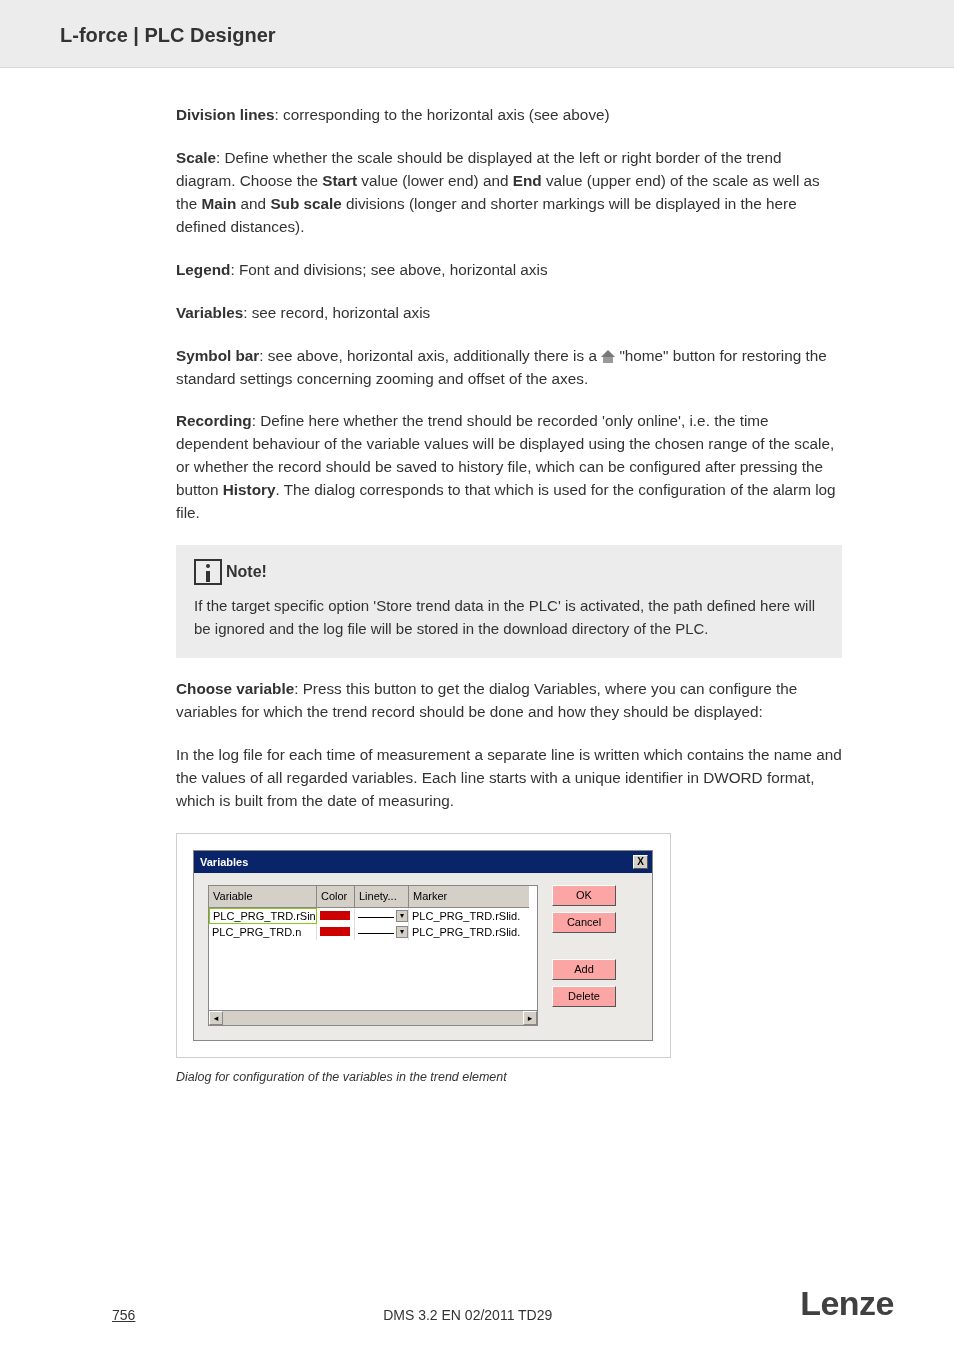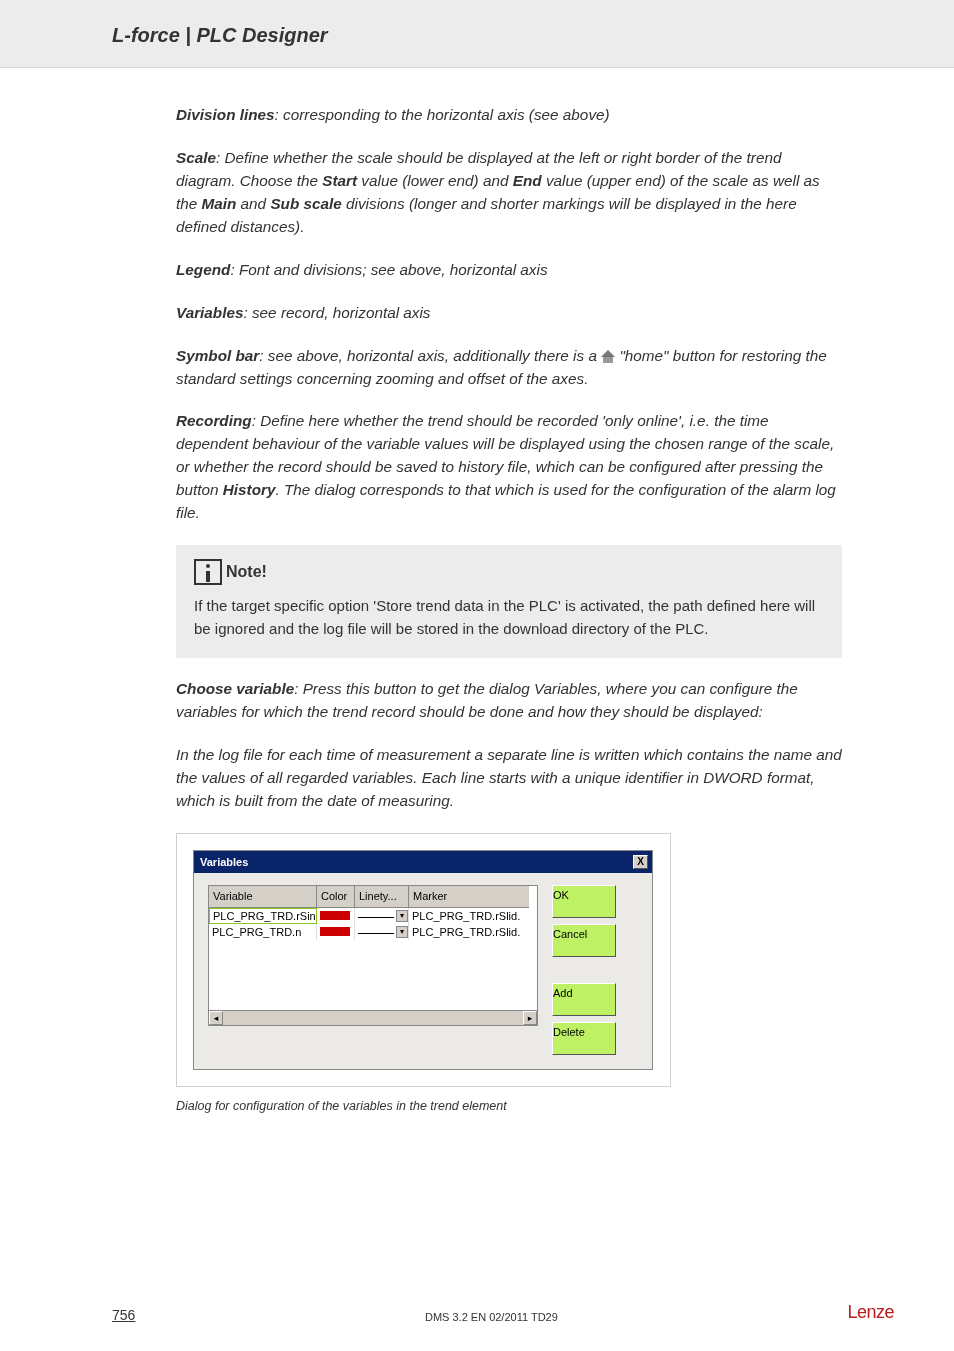--- a/index.html
+++ b/index.html
@@ -18,42 +18,41 @@
     padding: 0;
     display: flex;
     flex-direction: column;
   }
   .header-band {
     background: #ececec;
     padding: 24px 0 14px 0;
     border-bottom: 1px solid #d8d8d8;
   }
   .header-inner {
-    padding-left: 112px;
+    padding-left: 60px;
     padding-right: 60px;
-    font-style: italic;
   }
   .header-title {
     font-size: 20px;
     font-weight: 700;
     color: #333;
     margin-bottom: 6px;
   }
   .header-sub {
     font-size: 15px;
     color: #333;
   }
   .content {
     padding: 36px 112px 0 176px;
     flex: 1;
     font-size: 15.3px;
     line-height: 1.5;
     color: #333;
   }
-  .para { margin-bottom: 20px; font-style: italic; }
+  .para { margin-bottom: 20px; }
   .bold { font-weight: 700; }
   .note-box {
     background: #ececec;
     margin: 8px 0 20px 0;
     padding: 14px 18px 18px 18px;
   }
   .note-header {
     display: flex;
     align-items: center;
     gap: 4px;
@@ -164,26 +163,26 @@
   .scroll-row {
     display:flex; justify-content:space-between;
     background:#d4d0c8; border-top:1px solid #888;
   }
   .scroll-btn {
     width:14px; height:14px; background:#d4d0c8; border:1px solid #fff; border-right-color:#888; border-bottom-color:#888;
     font-size:9px; text-align:center; line-height:12px;
   }
   .dlg-btns { display:flex; flex-direction:column; gap:6px; }
   .dlg-btn {
-    width: 64px; height: 33px;
-    background: #bef264;
+    width: 64px; height: 21px;
+    background: #fca5a5;
     border: 1px solid #fff;
     border-right-color:#555; border-bottom-color:#555;
     font-size: 11px;
-    text-align: left;
+    text-align: center;
     line-height: 19px;
     color: #000;
   }
   .dlg-gap { height: 14px; }
   .caption {
     font-style: italic;
     font-size: 12.5px;
     color: #333;
     margin-top: 8px;
   }
@@ -199,23 +198,23 @@
     content:""; position:absolute; left:0; top:0;
     border-left:7px solid transparent;
     border-right:7px solid transparent;
     border-bottom:7px solid #777;
   }
   .footer {
     display:flex; justify-content:space-between; align-items:flex-end;
     padding: 0 60px 28px 112px;
   }
   .pnum { font-size: 14px; color:#333;text-decoration:underline; }
-  .docid { font-size: 11px; color:#333; }
+  .docid { font-size: 14px; color:#333; }
   .logo {
-    font-size: 18px; font-weight: 400; color:#b91c1c; font-family: Arial, sans-serif;
+    font-size: 34px; font-weight: 700; color:#404040; font-family: Arial, sans-serif;
     letter-spacing: -0.5px;
   }
   .grid-spacer { height: 70px; }
 </style>
 </head>
 <body>
 
 <div class="page">
   <div class="header-band">
     <div class="header-inner">

